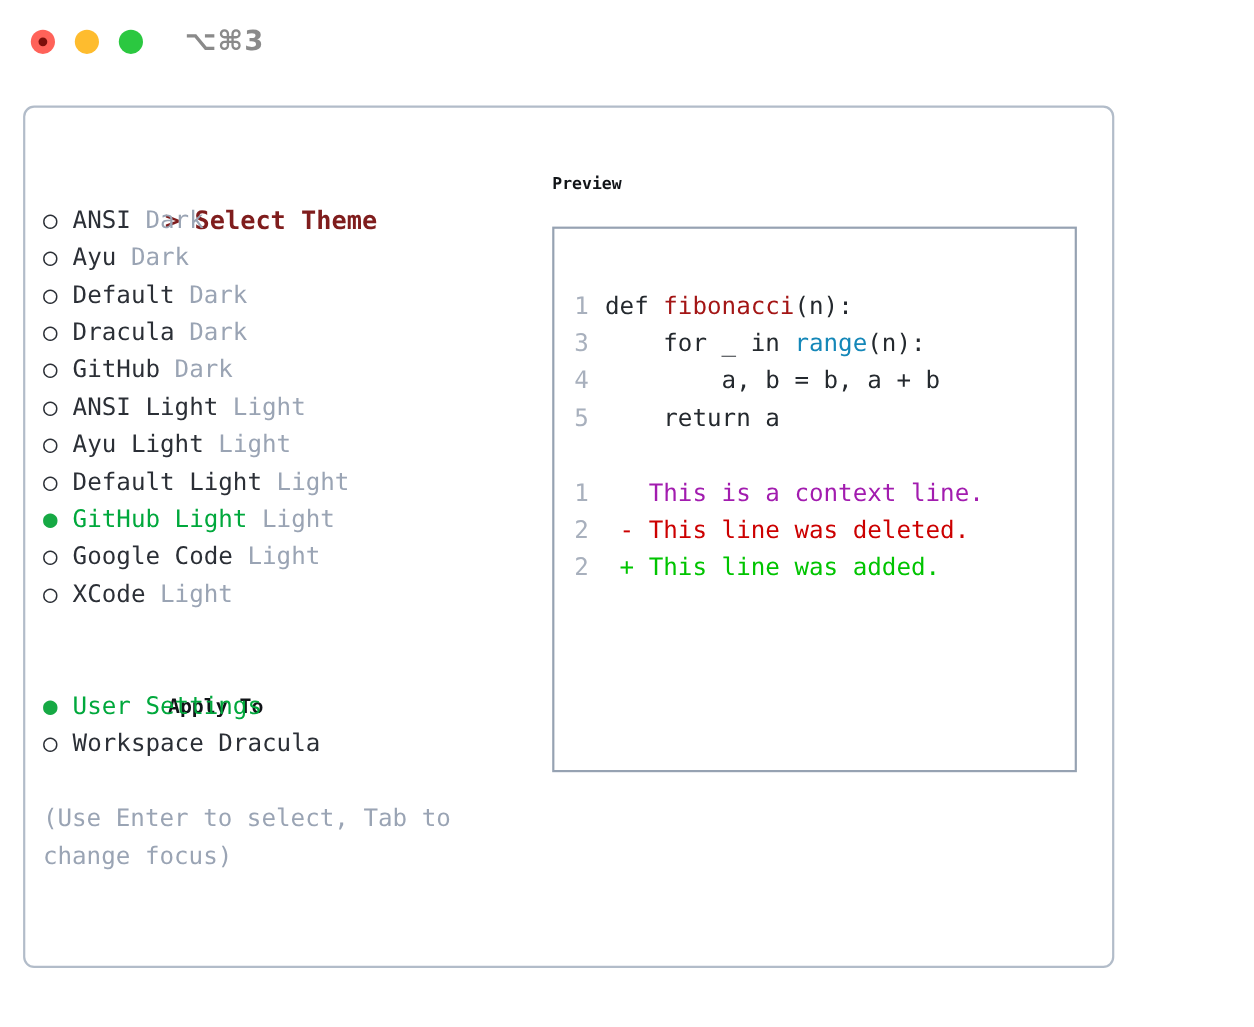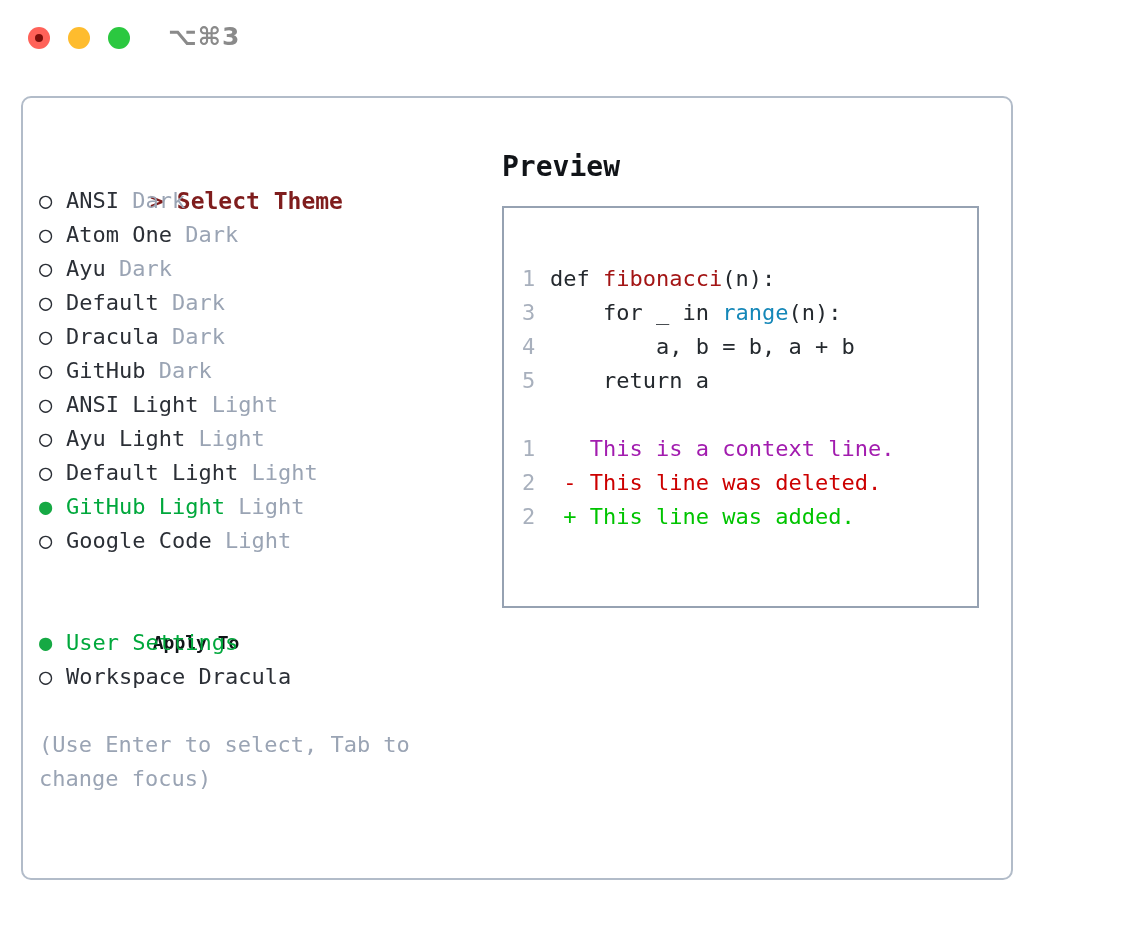--- a/index.html
+++ b/index.html
@@ -124,30 +124,30 @@
     white-space: pre-wrap;
   }
 
   
   #right-col {
     position: absolute;
     left: 479px; top: 52px;
     width: 480px;
   }
   #preview-title {
-    font-size: 28px;
+    font-size: 15px;
     font-weight: bold;
     color: #111418;
     line-height: 34px;
     height: 34px;
   }
   #preview-box {
     margin-top: 22px;
     width: 477px;
-    height: 402px;
+    height: 496px;
     border: 2px solid #96a2b2;
     box-sizing: border-box;
     background: #ffffff;
     padding: 54px 0 0 18px;
   }
   .code-line {
     font-size: 22px;
     line-height: 34px;
     height: 34px;
     white-space: pre;
@@ -179,30 +179,30 @@
   </div>
 
   <div id="panel">
 
     <div id="left-col">
       <div class="hdr-row">
         <span class="caret">&gt;</span><span>Select Theme</span>
       </div>
       <div id="theme-list">
           <div class="theme-row"><span class="bullet">○</span><span class="row-label">ANSI</span><span class="tag"> Dark</span></div>
-          <div class="theme-row"><span class="bullet">○</span><span class="row-label">Atom One</span><span class="tag"> Dark</span></div>
           <div class="theme-row"><span class="bullet">○</span><span class="row-label">Ayu</span><span class="tag"> Dark</span></div>
           <div class="theme-row"><span class="bullet">○</span><span class="row-label">Default</span><span class="tag"> Dark</span></div>
           <div class="theme-row"><span class="bullet">○</span><span class="row-label">Dracula</span><span class="tag"> Dark</span></div>
           <div class="theme-row"><span class="bullet">○</span><span class="row-label">GitHub</span><span class="tag"> Dark</span></div>
           <div class="theme-row"><span class="bullet">○</span><span class="row-label">ANSI Light</span><span class="tag"> Light</span></div>
           <div class="theme-row"><span class="bullet">○</span><span class="row-label">Ayu Light</span><span class="tag"> Light</span></div>
           <div class="theme-row"><span class="bullet">○</span><span class="row-label">Default Light</span><span class="tag"> Light</span></div>
           <div class="theme-row"><span class="bullet on">●</span><span class="row-label sel">GitHub Light</span><span class="tag"> Light</span></div>
           <div class="theme-row"><span class="bullet">○</span><span class="row-label">Google Code</span><span class="tag"> Light</span></div>
+          <div class="theme-row"><span class="bullet">○</span><span class="row-label">XCode</span><span class="tag"> Light</span></div>
         </div>
 
       <div id="apply-header">
         <span class="caret"> </span><span>Apply To</span>
       </div>
       <div id="apply-list">
           <div class="apply-row"><span class="bullet on">●</span><span class="row-label sel">User Settings</span></div>
           <div class="apply-row"><span class="bullet">○</span><span class="row-label">Workspace Dracula</span></div>
         </div>
 

